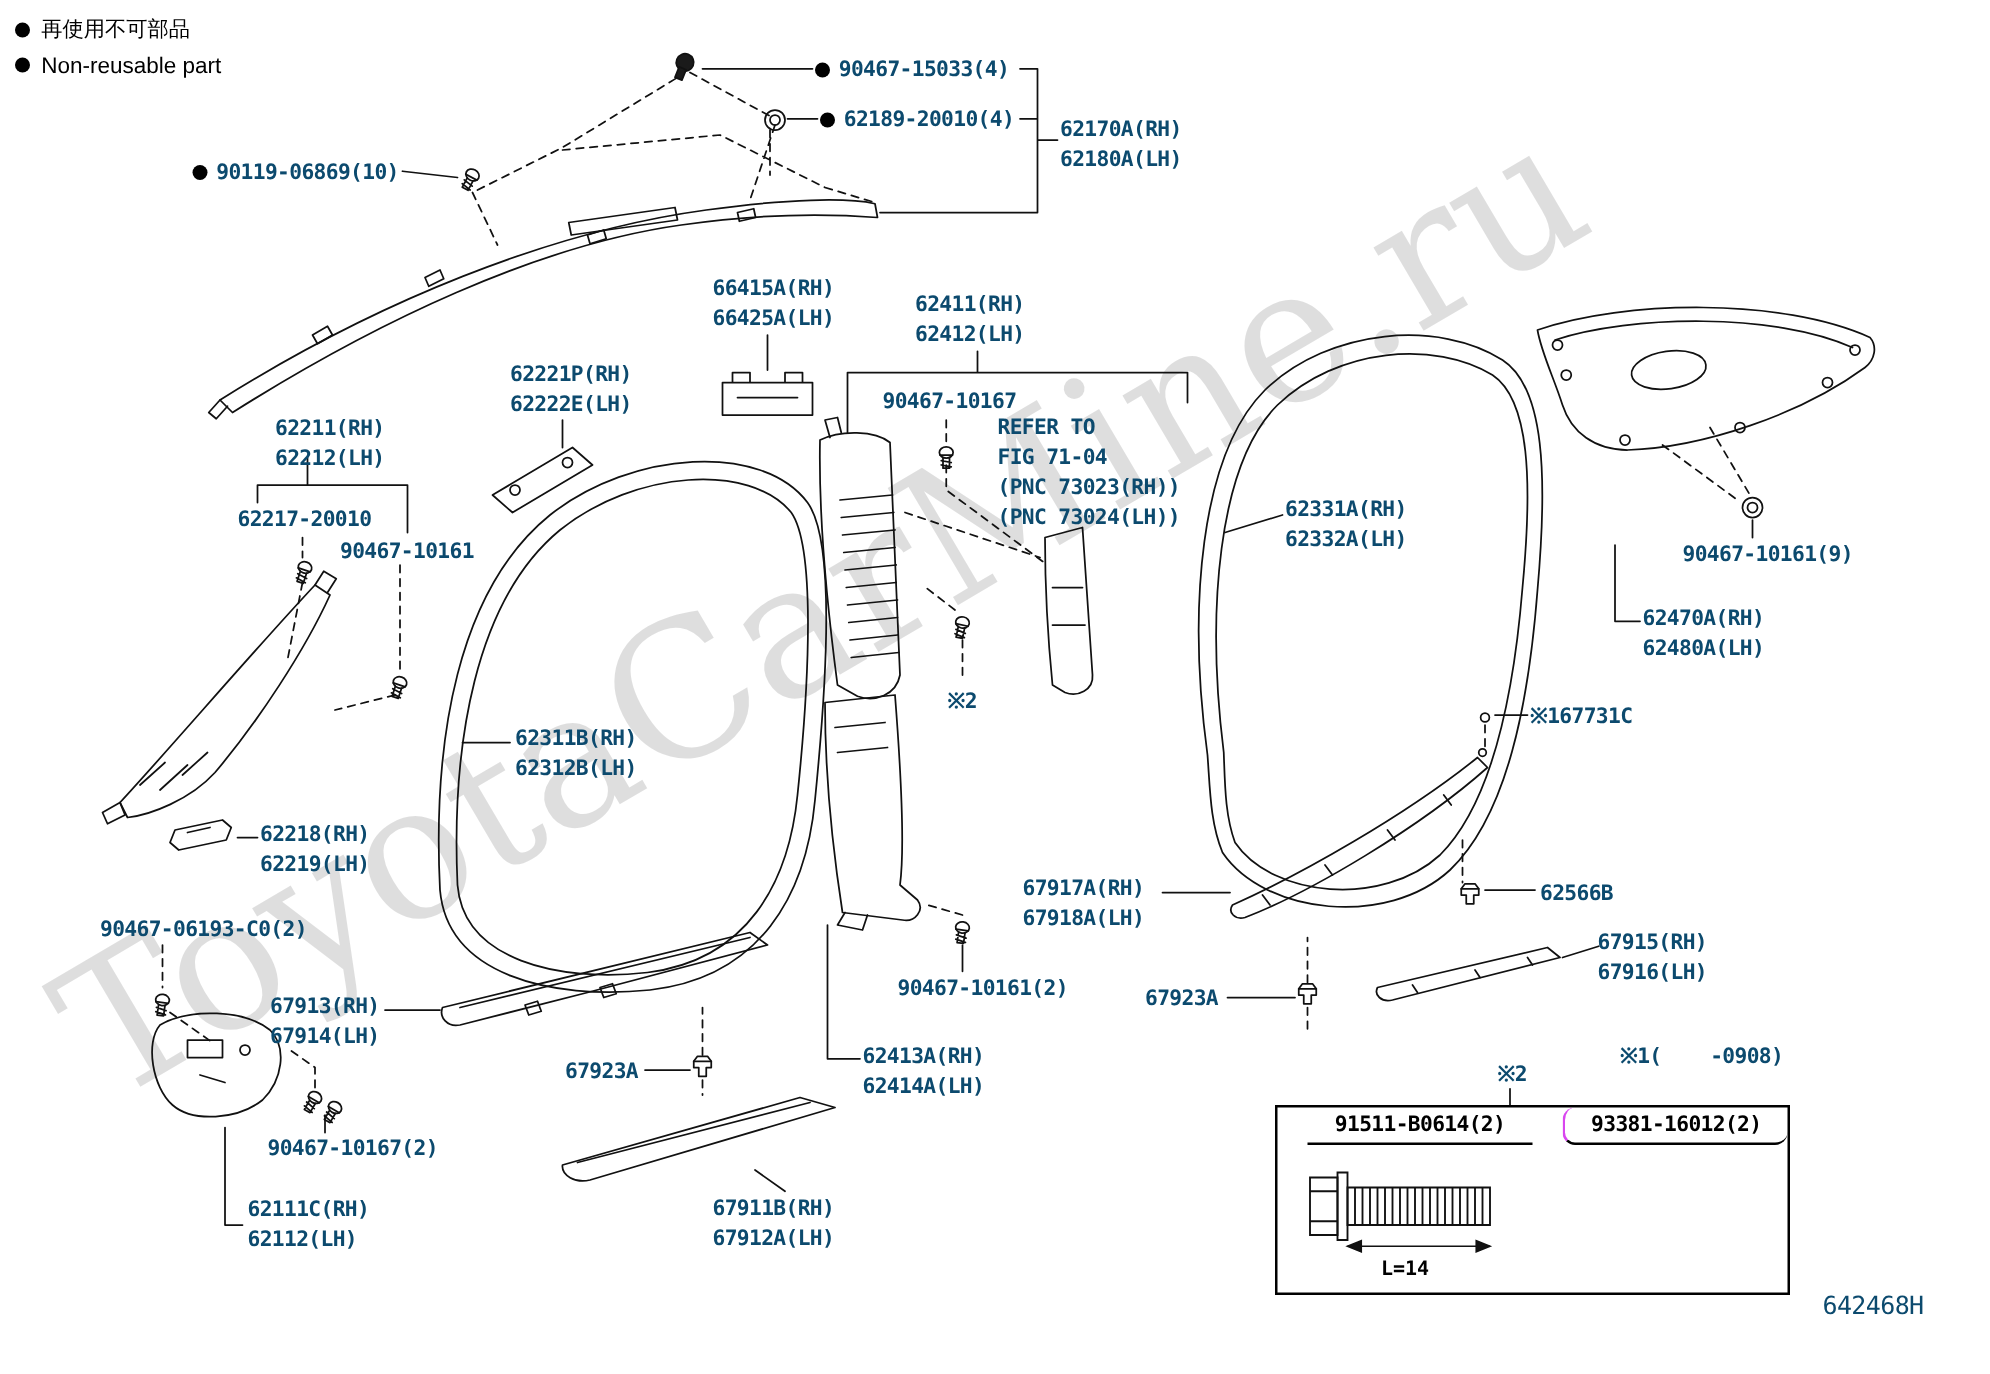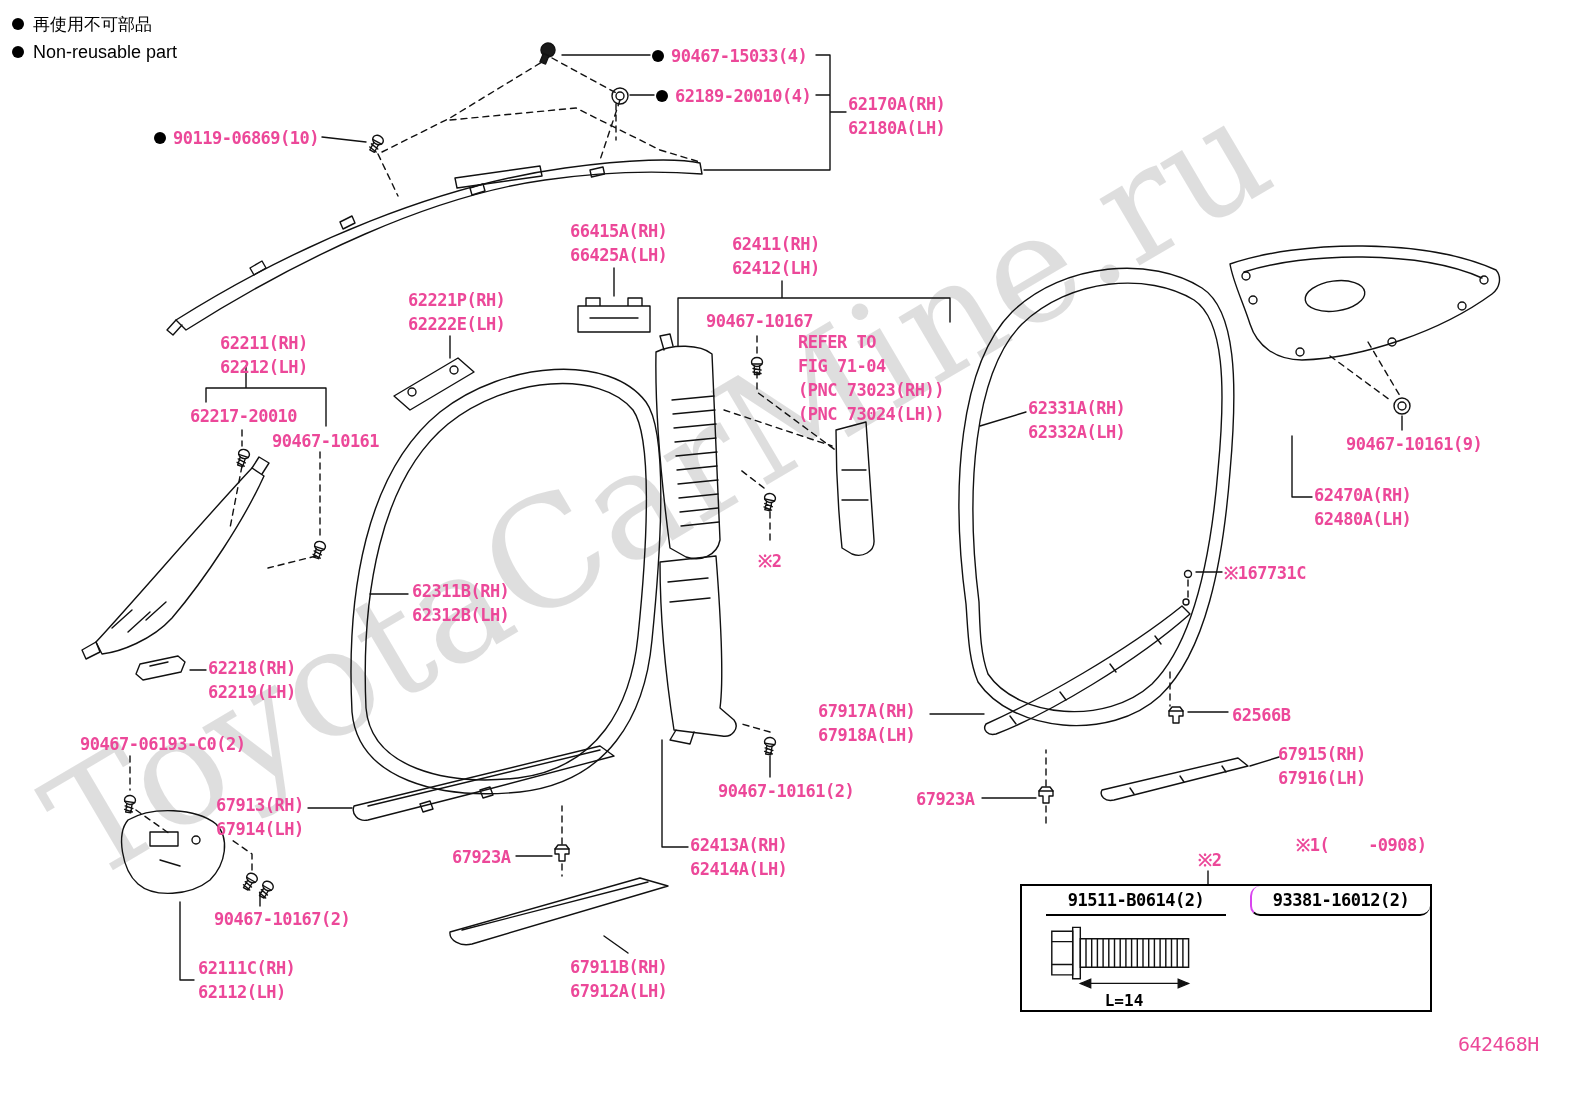--- a/index.html
+++ b/index.html
@@ -5,21 +5,21 @@
   * { margin:0; padding:0; box-sizing:border-box; }
   html,body { background:#fff; }
   .canvas {
     position:relative; width:1592px; height:1099px; background:#fff;
     overflow:hidden; font-family:"DejaVu Sans Mono", monospace; color:#000;
   }
   .drawing { position:absolute; inset:0; z-index:2; }
   .lbl {
     position:absolute; z-index:3;
     font:700 17px/24px "DejaVu Sans Mono", monospace;
-    letter-spacing:-0.5px; white-space:pre; color:#ec4899;
+    letter-spacing:-0.5px; white-space:pre; color:#0c4a6e;
   }
   .lbl.small { font-weight:400; font-size:20px; }
   .dotlbl { display:flex; align-items:flex-start; gap:7px; }
   .dot {
     display:inline-block; width:12px; height:12px; border-radius:50%;
     background:#000; flex:0 0 auto; margin-top:6px;
   }
   .legend { position:absolute; left:12px; top:10px; z-index:3; }
   .legend-row { display:flex; align-items:center; gap:9px; height:28px; }
   .legend-row .dot { margin-top:0; }
@@ -38,21 +38,21 @@
   }
   .pt-row { display:grid; grid-template-columns:1fr 1fr; }
   .pt-h {
     height:30px; display:flex; align-items:center; justify-content:center;
     font:700 17px/20px "DejaVu Sans Mono", monospace; letter-spacing:-0.5px;
     border-bottom:2px solid #000;
     margin-left:24px;
   }
   .pt-h + .pt-h, .pt-b + .pt-b { border-left:2px solid #d946ef;border-radius:10px; }
   .pt-b {
-    height:94px; display:flex; flex-direction:column;
+    height:118px; display:flex; flex-direction:column;
     align-items:center; justify-content:center; gap:0;
   }
   .dim-label { font:700 16px/18px "DejaVu Sans Mono", monospace; }
 </style>
 </head>
 <body>
 
 <div class="canvas">
 
   <div class="watermark">ToyotaCarMine.ru</div>

